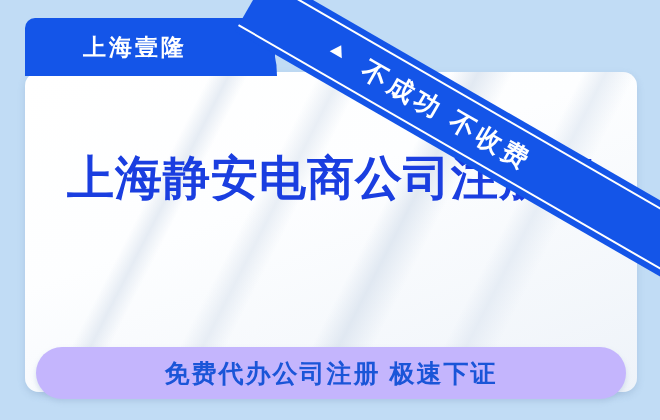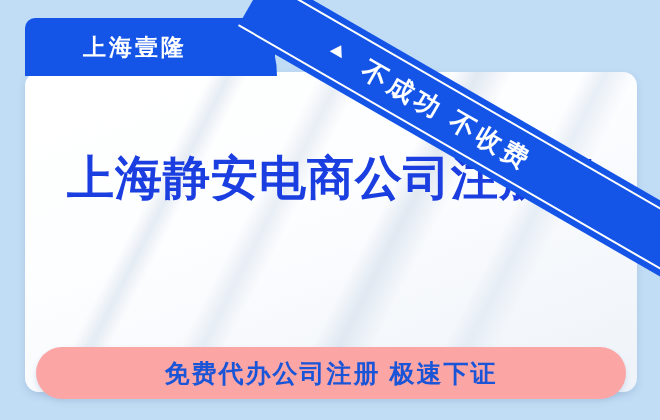--- a/index.html
+++ b/index.html
@@ -103,21 +103,21 @@
   }
 
   
   .pill {
     position: absolute;
     left: 36px;
     top: 347px;
     width: 590px;
     height: 52px;
     border-radius: 26px;
-    background: #fca5a5;
+    background: #c4b5fd;
     box-shadow: 0 3px 5px rgba(150,175,205,0.35);
     z-index: 6;
   }
   .pill-label {
     position: absolute;
     left: 0;
     top: 0;
     width: 590px;
     height: 52px;
     line-height: 52px;

